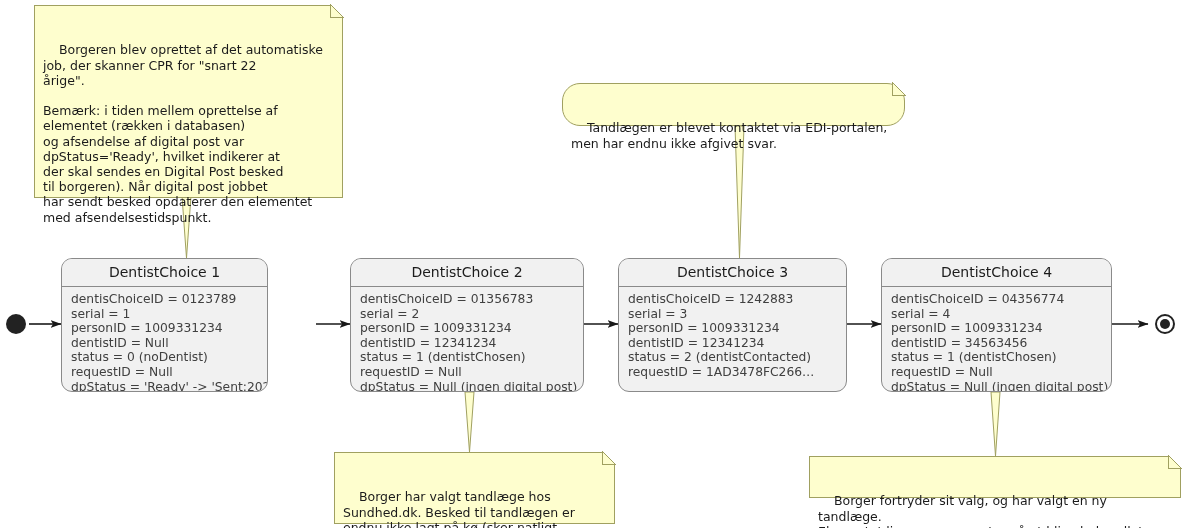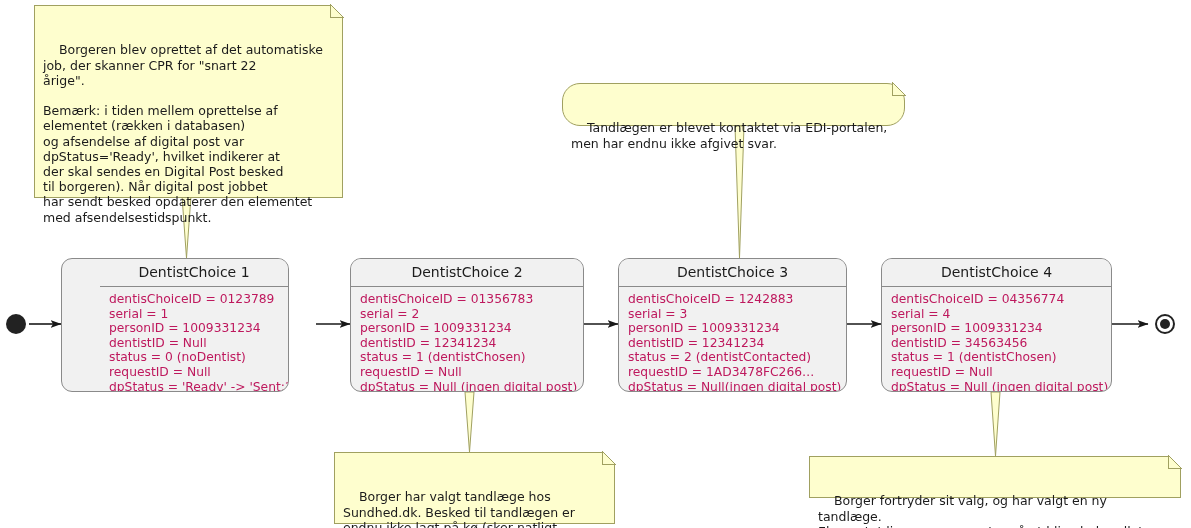--- a/index.html
+++ b/index.html
@@ -68,21 +68,21 @@
     font-size: 14px;
     color: #1b1b1b;
     padding: 5px 8px 6px;
     border-bottom: 1px solid #8a8a8a;
     background: #F1F1F1;
   }
   .state .body {
     padding: 5px 8px 6px 9px;
     font-size: 12.3px;
     line-height: 14.6px;
-    color: #be185d;
+    color: #404040;
   }
   .state .body .attr {
     white-space: nowrap;
   }
   .state .body .attr .key-u {
   }
 
   
   .start-node {
     position: absolute;
@@ -149,21 +149,21 @@
     <line x1="29" y1="324" x2="61" y2="324" stroke="#181818" stroke-width="1.6" marker-end="url(#arrowhead)"></line>
     <line x1="316" y1="324" x2="350" y2="324" stroke="#181818" stroke-width="1.6" marker-end="url(#arrowhead)"></line>
     <line x1="584" y1="324" x2="618" y2="324" stroke="#181818" stroke-width="1.6" marker-end="url(#arrowhead)"></line>
     <line x1="847" y1="324" x2="881" y2="324" stroke="#181818" stroke-width="1.6" marker-end="url(#arrowhead)"></line>
     <line x1="1112" y1="324" x2="1148" y2="324" stroke="#181818" stroke-width="1.6" marker-end="url(#arrowhead)"></line>
   </svg>
 
   <div class="start-node" style="left:6px; top:314px;"></div>
   <div class="end-node" style="left:1155px; top:314px;"></div>
 
-  <div class="state" style="left:61px; top:258px; width:228px; height:134px;padding-left:38px;">
+  <div class="state" style="left:61px; top:258px; width:207px; height:134px;">
     <div class="title">DentistChoice 1</div>
     <div class="body">
       <div class="attr">dentisChoiceID = 0123789</div>
       <div class="attr">serial = 1</div>
       <div class="attr">personID = 1009331234</div>
       <div class="attr">dentistID = Null</div>
       <div class="attr"><span class="key-u">status</span><span> = 0 (noDentist)</span></div>
       <div class="attr"><span class="key-u">requestID</span><span> = Null</span></div>
       <div class="attr"><span class="key-u">dpStatus</span><span> = 'Ready' -&gt; 'Sent:20260121'</span></div>
     </div>
@@ -184,21 +184,20 @@
 
   <div class="state" style="left:618px; top:258px; width:229px; height:134px;">
     <div class="title">DentistChoice 3</div>
     <div class="body">
       <div class="attr">dentisChoiceID = 1242883</div>
       <div class="attr">serial = 3</div>
       <div class="attr">personID = 1009331234</div>
       <div class="attr">dentistID = 12341234</div>
       <div class="attr"><span class="key-u">status</span><span> = 2 (dentistContacted)</span></div>
       <div class="attr"><span class="key-u">requestID</span><span> = 1AD3478FC266…</span></div>
-      <div class="attr"><span class="key-u">dpStatus</span><span> = Null(ingen digital post)</span></div>
     </div>
   </div>
 
   <div class="state" style="left:881px; top:258px; width:231px; height:134px;">
     <div class="title">DentistChoice 4</div>
     <div class="body">
       <div class="attr">dentisChoiceID = 04356774</div>
       <div class="attr">serial = 4</div>
       <div class="attr">personID = 1009331234</div>
       <div class="attr">dentistID = 34563456</div>

